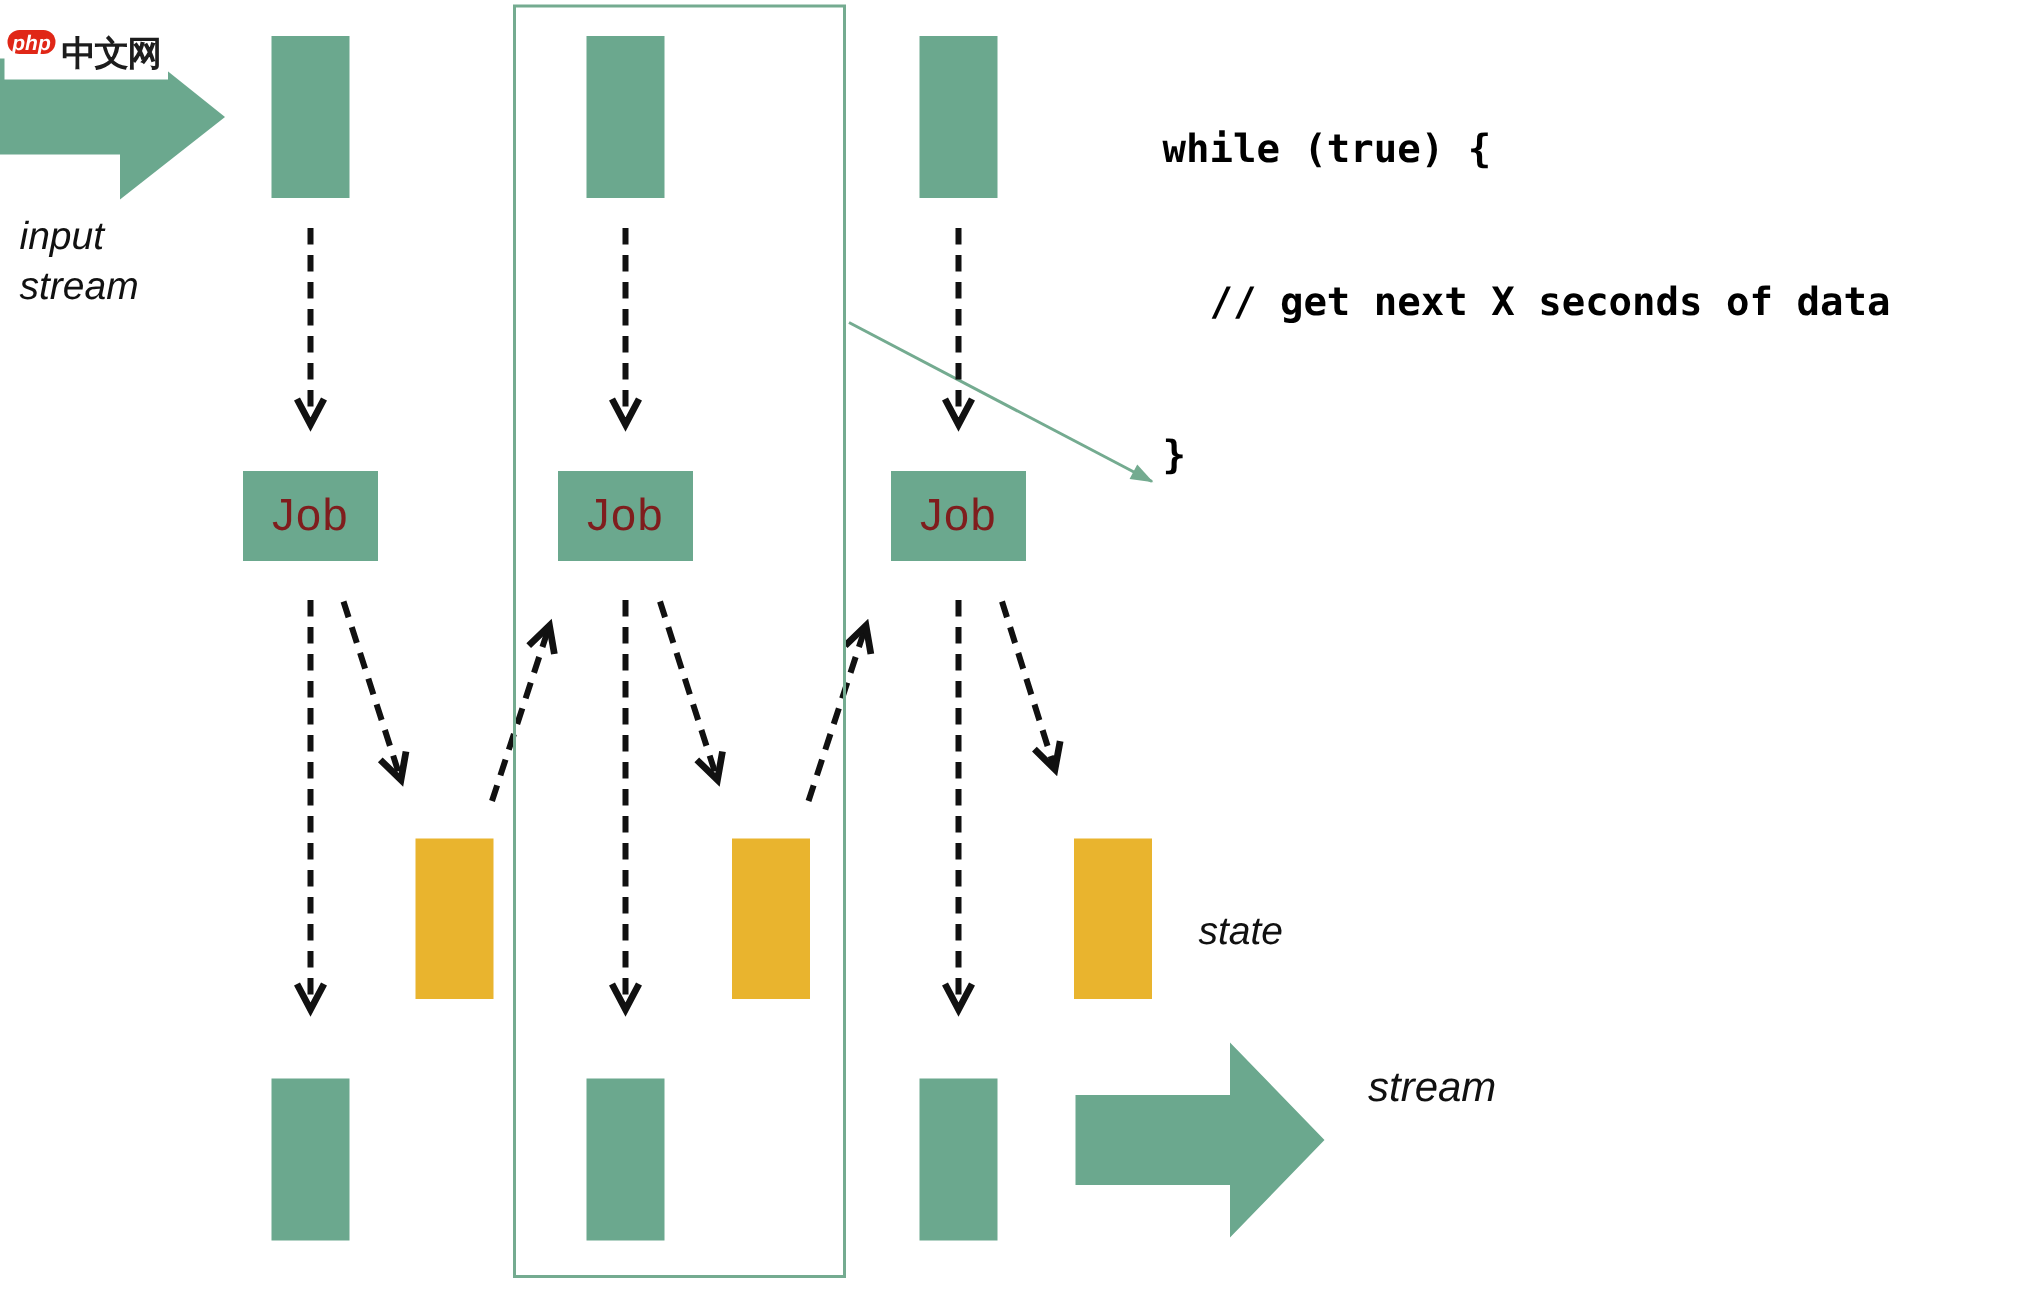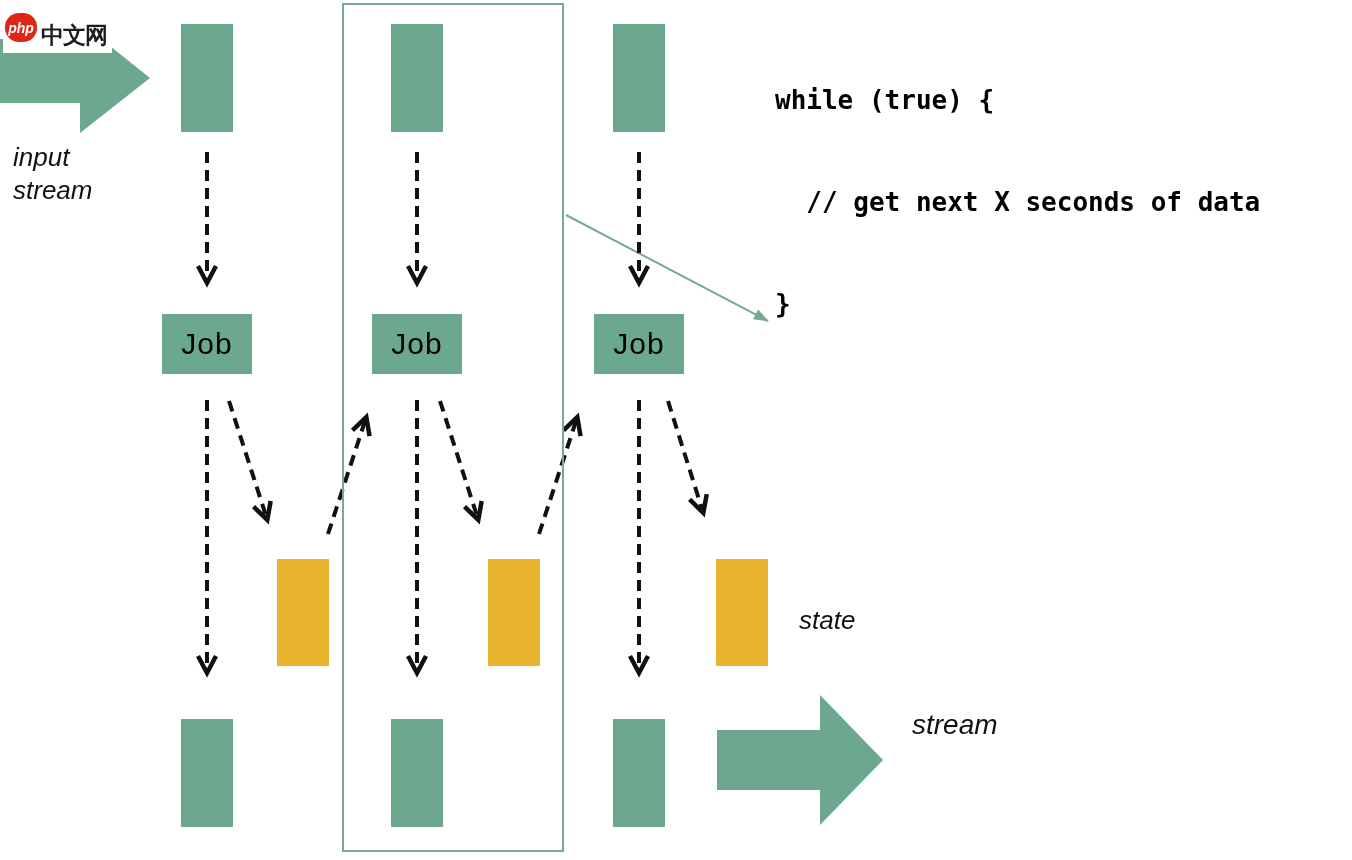--- a/index.html
+++ b/index.html
@@ -11,33 +11,33 @@
   }
   *{margin:0;padding:0;box-sizing:border-box;}
   body{font-family:"Liberation Sans", sans-serif;background:#ffffff;}
   .canvas{position:relative;width:1352px;height:860px;background:#ffffff;overflow:hidden;}
   .layer{position:absolute;left:0;top:0;width:1352px;height:860px;}
   svg.layer{pointer-events:none;}
 
   
   .logo{position:absolute;left:3px;top:2px;z-index:5;display:flex;align-items:center;gap:4px;
         background:#ffffff;padding:2px 5px 2px 2px;}
-  .logo-pill{width:32px;height:29px;background:#E02717;border-radius:14px;
+  .logo-pill{width:32px;height:16px;background:#E02717;border-radius:14px;
              display:flex;align-items:center;justify-content:center;
              color:#ffffff;font-style:italic;font-weight:bold;font-size:14px;}
   .logo-cn{font-size:23px;font-weight:bold;color:#1c1c1c;letter-spacing:-1px;margin-top:16px;}
 
   
   .block{position:absolute;z-index:2;}
   .g{background:var(--green);}
   .y{background:var(--yellow);}
   .batch{width:52px;height:108px;}
   .state-box{width:52px;height:107px;}
   .job{width:90px;height:60px;display:flex;align-items:center;justify-content:center;
-       color:#000000;font-size:30px;letter-spacing:1px;}
+       color:#7f1d1d;font-size:30px;letter-spacing:1px;}
   .fault-rect{position:absolute;left:342px;top:3px;width:222px;height:849px;
               border:2px solid var(--green-line);z-index:1;}
 
   
   .txt{position:absolute;z-index:3;color:var(--ink);}
   .it{font-style:italic;font-size:26px;line-height:33px;}
   .code{left:775px;top:15px;font-family:"DejaVu Sans Mono", monospace;
         font-weight:bold;font-size:26px;line-height:34px;white-space:pre;color:#000000;}
   .annotation{left:797px;top:297px;font-size:32px;line-height:40px;color:var(--soft-ink);}
   .input-label{left:13px;top:141px;}

